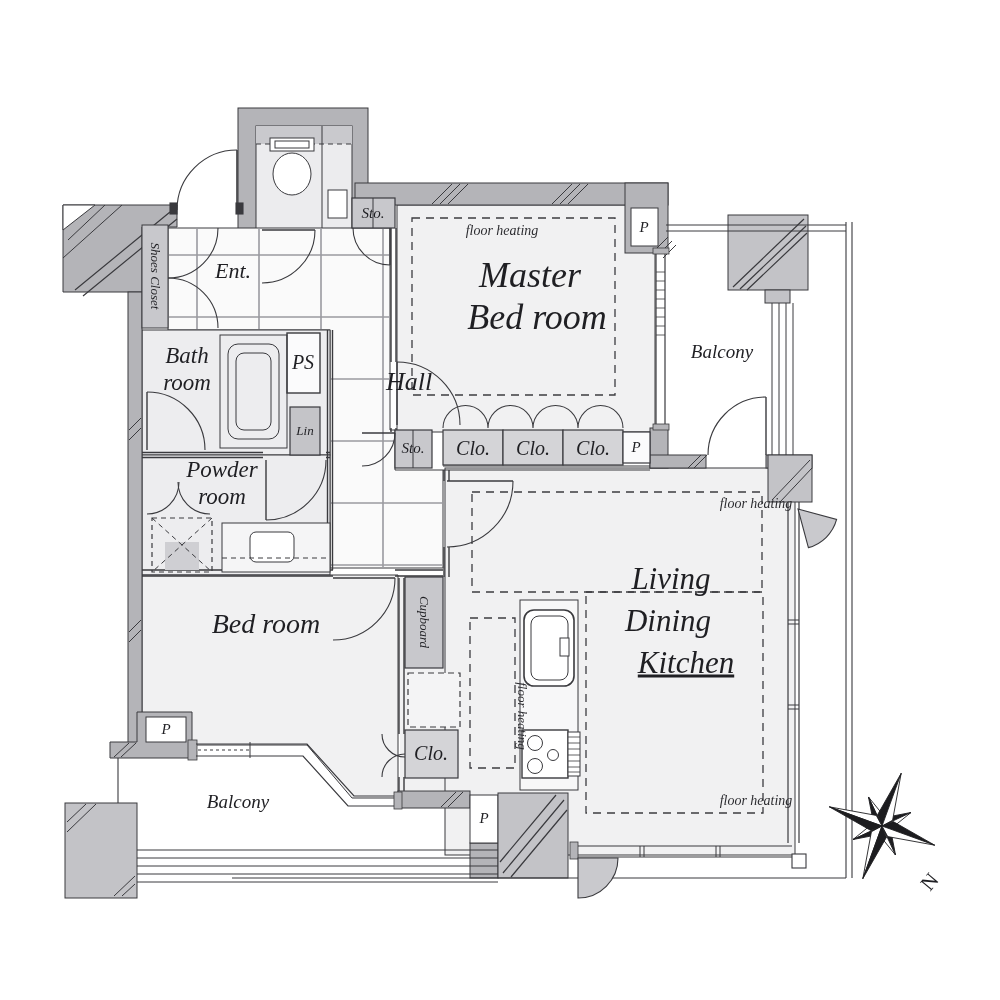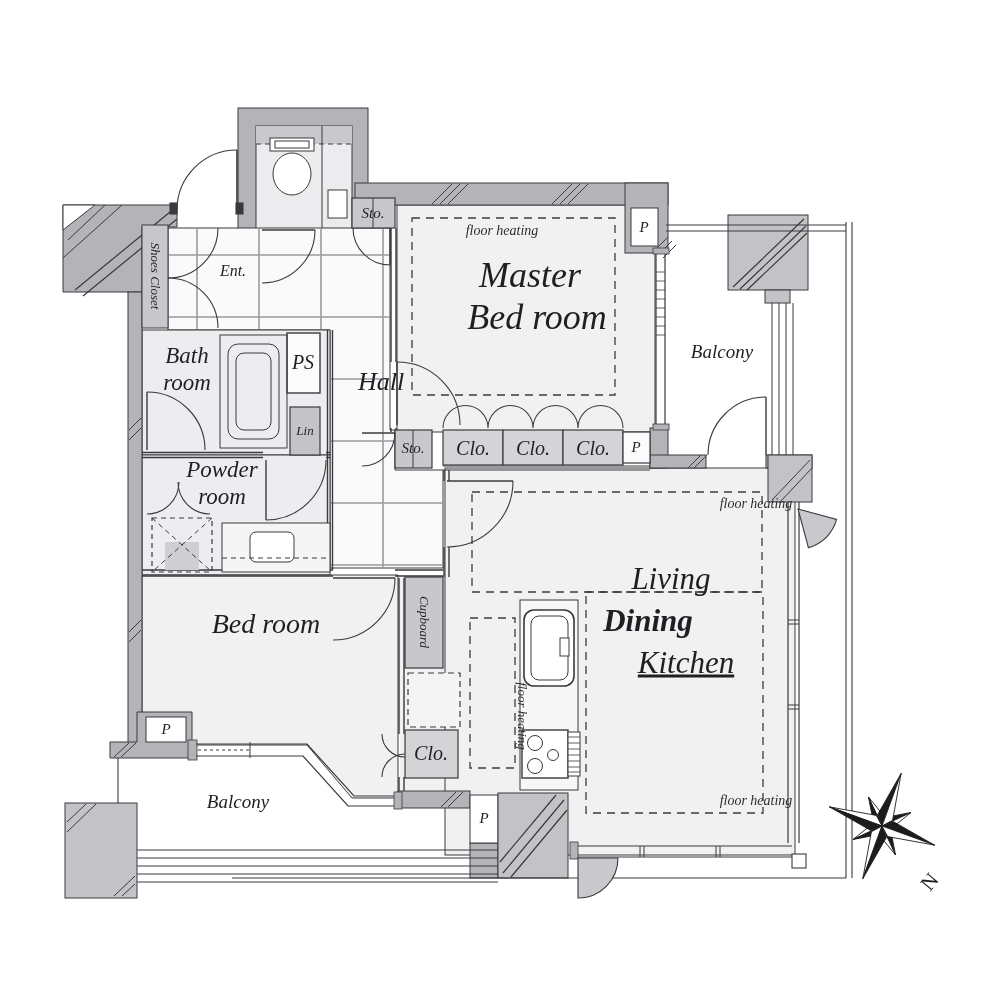--- a/index.html
+++ b/index.html
@@ -4,21 +4,21 @@
 <style>
   html,body{margin:0;padding:0;background:#ffffff;}
   #plan{position:relative;width:1000px;height:1000px;background:#ffffff;overflow:hidden;
         font-family:"Liberation Serif","DejaVu Serif",serif;color:#1f1f23;}
   #plan svg{position:absolute;left:0;top:0;}
   .lbl{position:absolute;transform:translate(-50%,-50%);font-style:italic;white-space:nowrap;
        color:#1f1f23;line-height:1;pointer-events:none;}
   .vert{writing-mode:vertical-rl;}
   .room-xl{font-size:36px;}
   .room-lg{font-size:31px;}
-  .room-md{font-size:26px;}
+  .room-md{font-size:26px;margin-left:28px;}
   .room-sm{font-size:23px;}
   .room-xs{font-size:20px;}
   .tiny{font-size:13px;}
   .fh{font-size:14px;color:#2e2e32;margin-left:40px;}
   .north{font-size:21px;font-style:normal;}
 </style>
 </head>
 <body>
 
 <div id="plan">
@@ -285,32 +285,32 @@
         <path d="M0,-56 L8,-9 L0,0 Z" fill="#ffffff"></path>
     <path d="M0,56 L-8,9 L0,0 Z" fill="#ffffff"></path>
         <path d="M0,56 L8,9 L0,0 Z" fill="#1c1c1f"></path>
     <path d="M-56,0 L-9,-8 L0,0 Z" fill="#ffffff"></path>
         <path d="M-56,0 L-9,8 L0,0 Z" fill="#1c1c1f"></path>
     <path d="M56,0 L9,-8 L0,0 Z" fill="#1c1c1f"></path>
         <path d="M56,0 L9,8 L0,0 Z" fill="#ffffff"></path>
   </g>
 </svg>
 
-<div class="lbl room-sm" style="left:233px;top:271px;font-size:16px;">Ent.</div>
+<div class="lbl room-sm" style="left:233px;top:271px;font-size:22px;">Ent.</div>
 <div class="lbl vert tiny" style="left:155px;top:276px;">Shoes Closet</div>
 <div class="lbl room-md" style="left:381px;top:382px;">Hall</div>
 <div class="lbl room-sm" style="left:187px;top:355px;">Bath</div>
 <div class="lbl room-sm" style="left:187px;top:382px;">room</div>
 <div class="lbl room-sm" style="left:222px;top:469px;">Powder</div>
 <div class="lbl room-sm" style="left:222px;top:496px;">room</div>
 <div class="lbl room-xl" style="left:530px;top:275px;">Master</div>
 <div class="lbl room-xl" style="left:537px;top:317px;">Bed room</div>
 <div class="lbl" style="left:266px;top:624px;font-size:28px;">Bed room</div>
 <div class="lbl room-lg" style="left:671px;top:578px;">Living</div>
-<div class="lbl room-lg" style="left:648px;top:620px;font-weight:bold;">Dining</div>
+<div class="lbl room-lg" style="left:668px;top:620px;">Dining</div>
 <div class="lbl room-lg" style="left:686px;top:662px;text-decoration:underline;">Kitchen</div>
 <div class="lbl" style="left:722px;top:351px;font-size:19px;">Balcony</div>
 <div class="lbl" style="left:238px;top:801px;font-size:19px;">Balcony</div>
 
 <div class="lbl room-xs" style="left:373px;top:213px;font-size:15px;">Sto.</div>
 <div class="lbl room-xs" style="left:413px;top:448px;font-size:15px;">Sto.</div>
 <div class="lbl room-xs" style="left:473px;top:448px;">Clo.</div>
 <div class="lbl room-xs" style="left:533px;top:448px;">Clo.</div>
 <div class="lbl room-xs" style="left:593px;top:448px;">Clo.</div>
 <div class="lbl room-xs" style="left:431px;top:753px;">Clo.</div>

